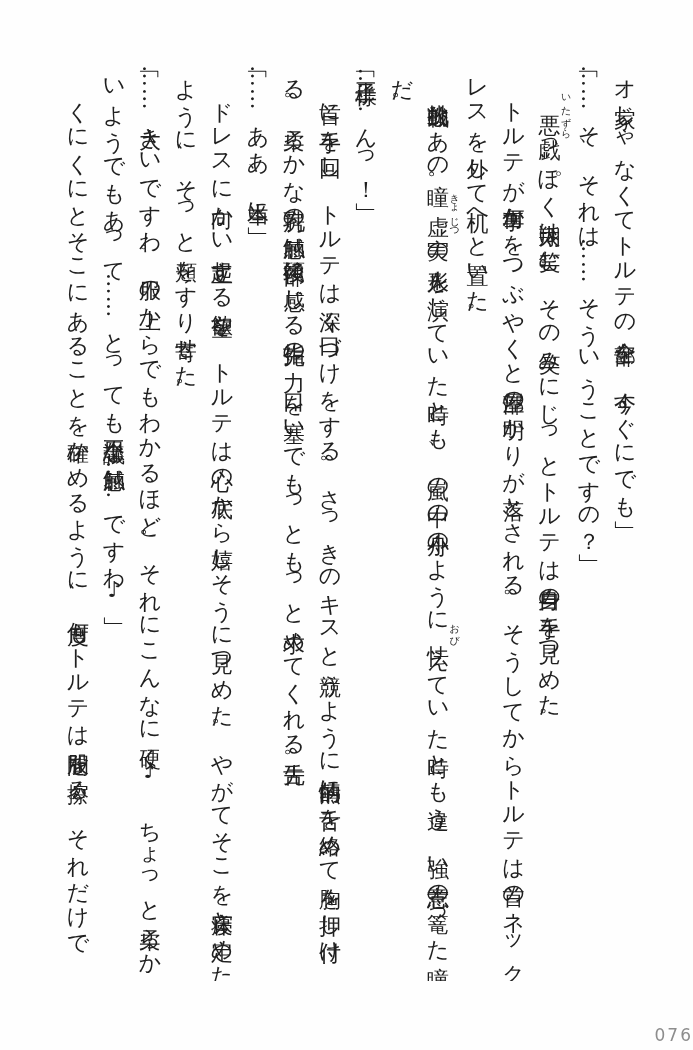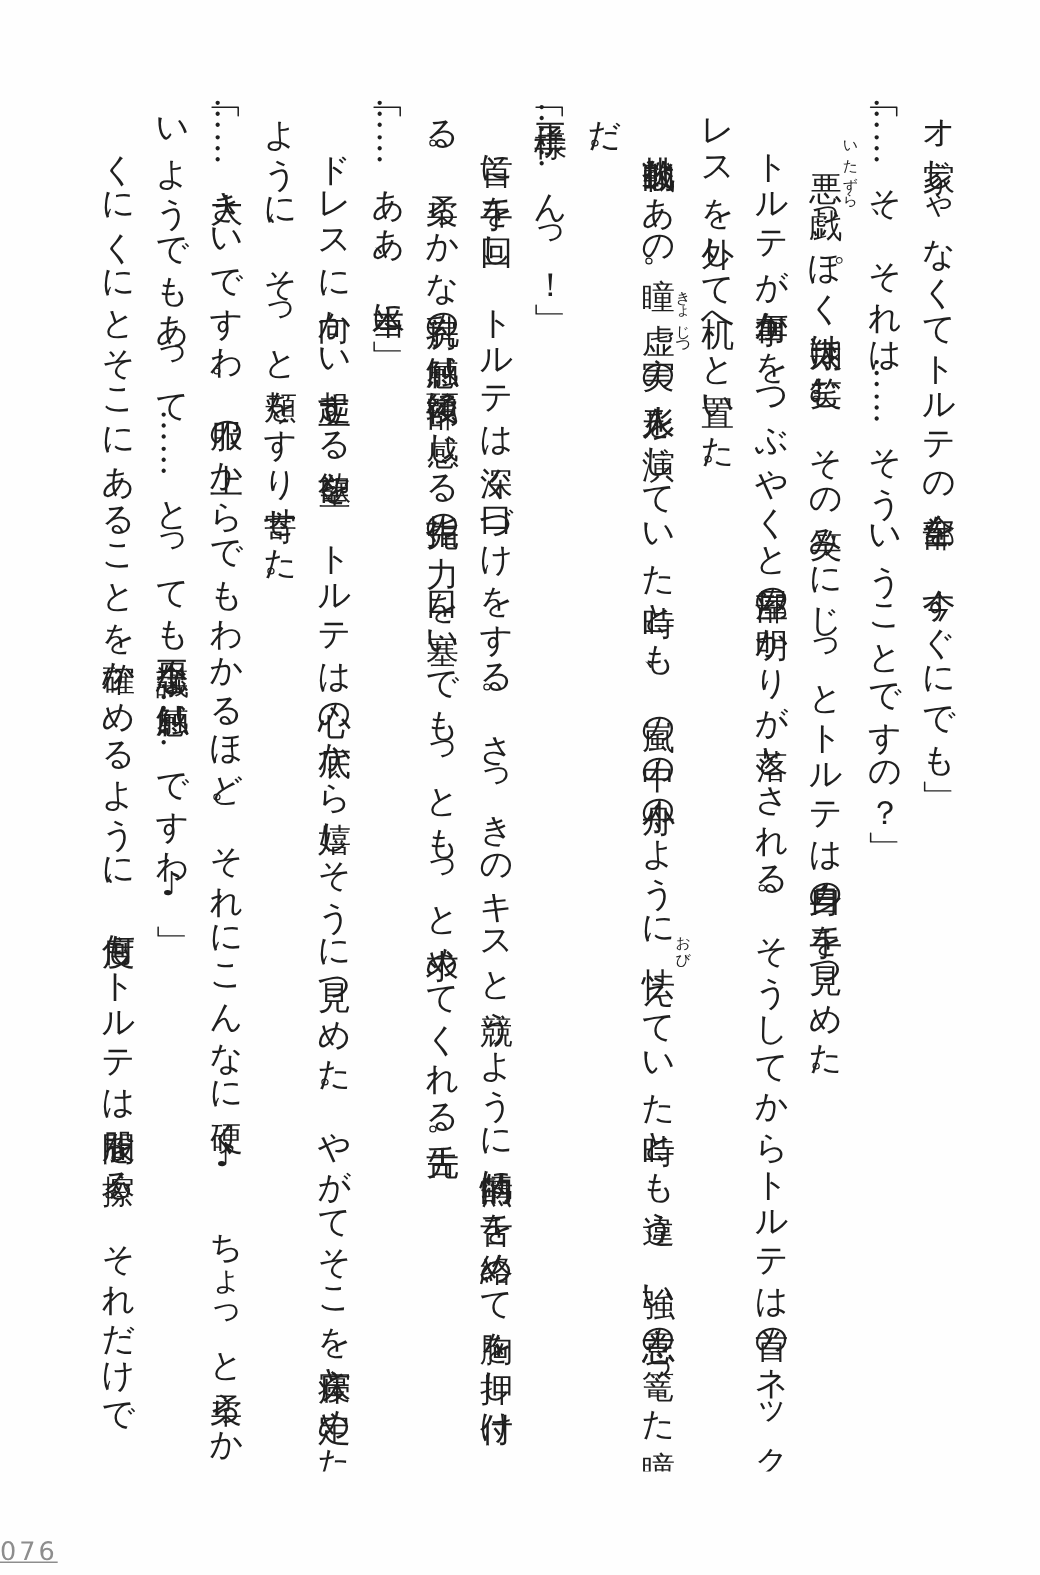--- a/index.html
+++ b/index.html
@@ -43,26 +43,25 @@
   ruby rt {
     font-size: 10px;
     letter-spacing: 0;
     font-family: "DejaVu Serif", "Liberation Serif", serif;
   }
   .page-number {
     position: absolute;
     bottom: 5px;
     left: 0;
     right: 0;
-    text-align: left;
+    text-align: right;
     font-family: "DejaVu Sans", "Liberation Sans", sans-serif;
     font-size: 17px;
     letter-spacing: 2px;
     color: #8d8d8d;
-    text-decoration: underline;
   }
 </style>
 </head>
 <body>
 
 <div class="book-page">
   <div class="page-text">
       <p class="para">オ家じゃなくてトルテの全部を。今すぐにでも」</p>
       <p class="para">「……そ、それは……そういうことですの？」</p>
       <p class="para indent"><ruby>悪戯<rt>いたずら</rt></ruby>っぽく翔太は笑む。その笑みにじっとトルテは自身の手を見つめた。</p>

